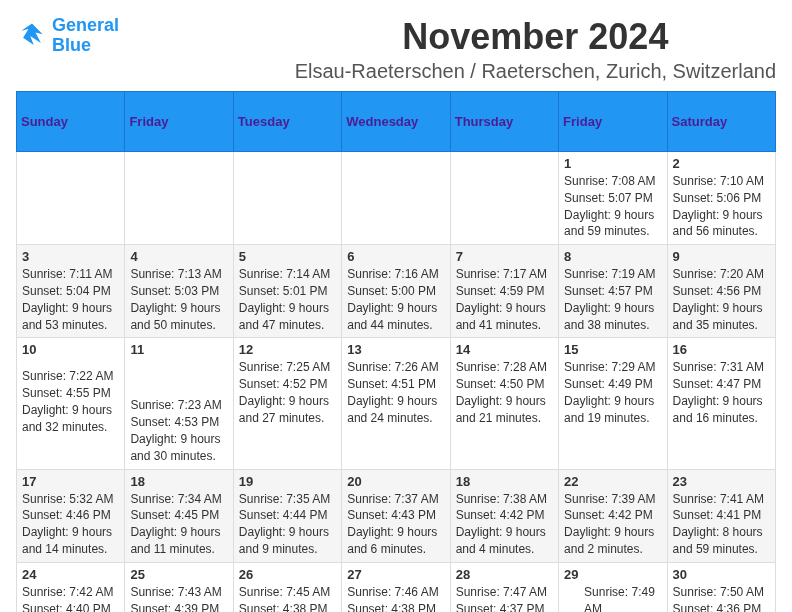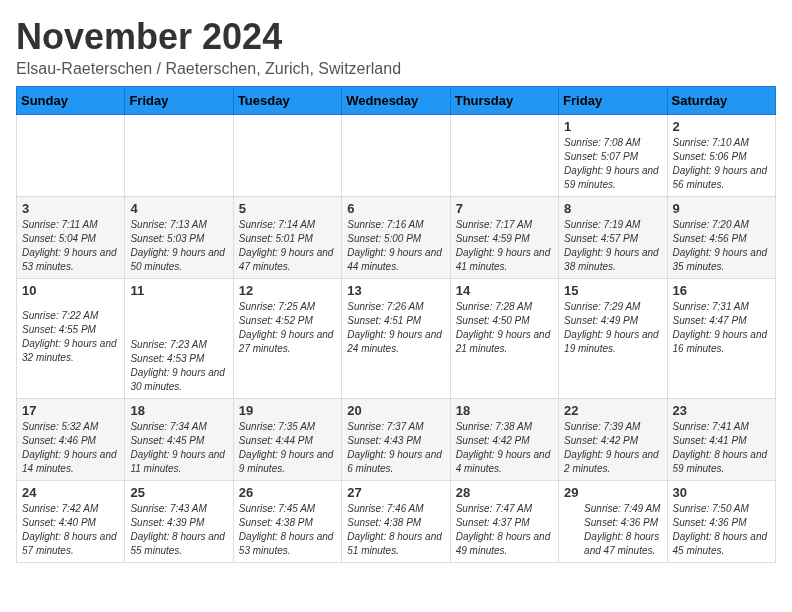--- a/index.html
+++ b/index.html
@@ -28,43 +28,43 @@
       line-height: 1.1;
     }
     .logo-text span {
       color: #2196F3;
     }
     .logo-bird {
       width: 32px;
       height: 32px;
     }
     .title-area {
-      text-align: left;
+      text-align: center;
     }
     .main-title {
       font-size: 36px;
       font-weight: bold;
       color: #333;
     }
     .subtitle {
-      font-size: 16px;
+      font-size: 20px;
       color: #555;
       margin-top: 2px;
     }
     .calendar {
       width: 100%;
       border-collapse: collapse;
       margin-top: 8px;
     }
     .calendar th {
       background: #2196F3;
-      color: #000000;
+      color: #4c1d95;
       font-size: 13px;
       font-weight: bold;
-      padding: 6px 4px;
+      padding: 22px 4px;
       text-align: left;
       border: 1px solid #1976D2;
     }
     .calendar td {
       border: 1px solid #ddd;
       vertical-align: top;
       padding: 4px 5px;
       width: 108px;
       min-height: 80px;
       background: #fff;
@@ -74,33 +74,41 @@
     .calendar tr:nth-child(even) td {
       background: #f5f5f5;
     }
     .day-number {
       font-size: 13px;
       font-weight: bold;
       display: block;
       margin-bottom: 2px;
     }
     .day-info {
-      font-size: 10px;
+      font-size: 12px;
       line-height: 1.4;
       color: #333;
-      font-style: italic;
     }
     .empty-cell {
       background: #fff !important;
     }
   </style>
 </head>
 <body>
 
 <div class="header-top">
+  <div class="logo">
+    <svg class="logo-bird" viewBox="0 0 36 36">
+      <polygon points="18,4 30,16 22,14 28,26 16,18 20,28 8,20 14,10 6,12" fill="#2196F3"></polygon>
+    </svg>
+    <div class="logo-text">
+      <div><span>General</span></div>
+      <div><span style="color:#2196F3">Blue</span></div>
+    </div>
+  </div>
   <div class="title-area">
     <div class="main-title">November 2024</div>
     <div class="subtitle">Elsau-Raeterschen / Raeterschen, Zurich, Switzerland</div>
   </div>
 </div>
 
 <table class="calendar">
   <thead>
     <tr>
     <th>Sunday</th>

